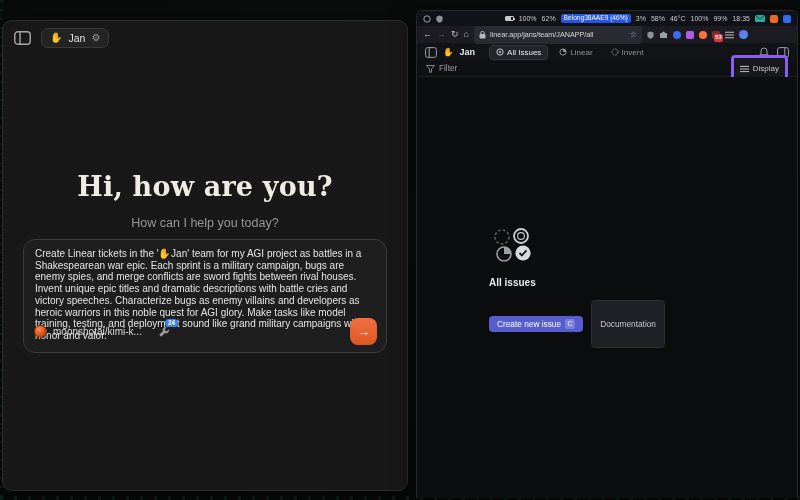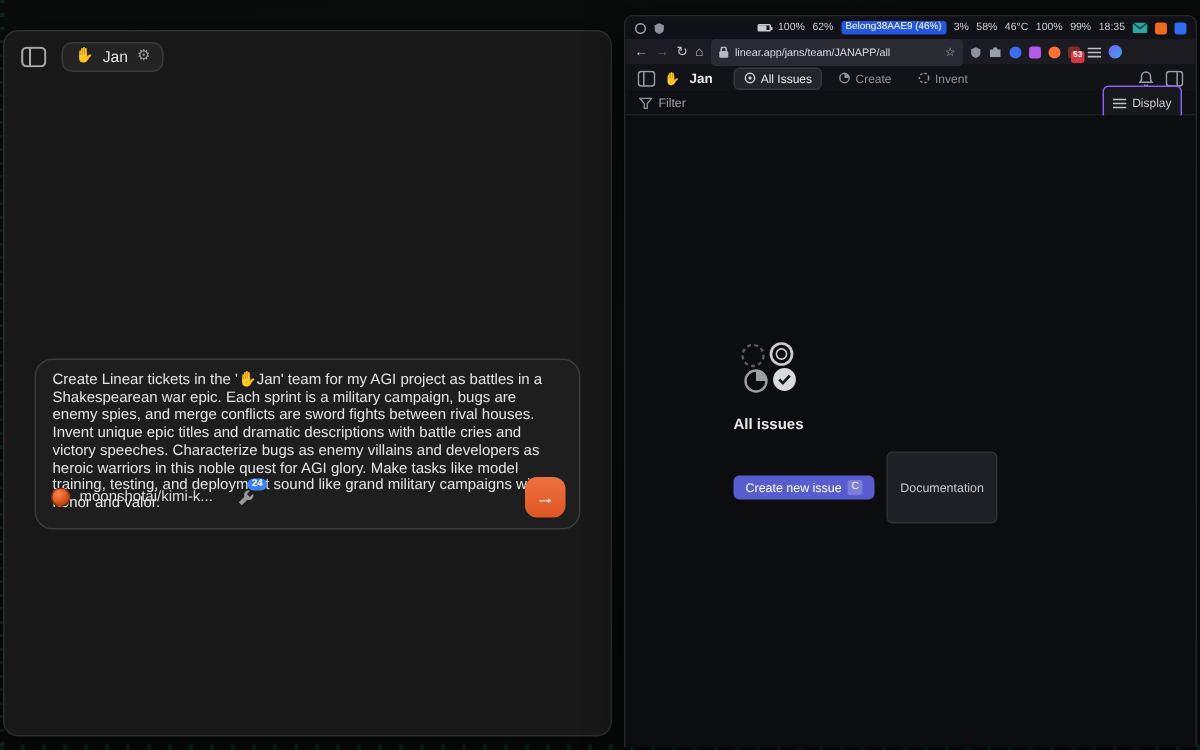--- a/index.html
+++ b/index.html
@@ -57,21 +57,21 @@
   
   .linear-top{height:18px;display:flex;align-items:center;gap:6px;padding:0 8px;background:#121316}
   .ws-emoji{font-size:8.5px;color:#f5a623;line-height:1}
   .ws-name{font-size:9px;color:#e8e9ec;font-weight:700}
   .tabs{display:flex;align-items:center;gap:4px;margin-left:8px}
   .tab{display:flex;align-items:center;gap:3px;font-size:8px;color:#8d929b;padding:2px 6px;border-radius:4px;border:1px solid transparent;cursor:pointer;white-space:nowrap}
   .tab.active{background:#24252a;border-color:#36373d;color:#e8e9ec}
   .linear-top .right{margin-left:auto;display:flex;align-items:center;gap:8px}
   .filterbar{height:16px;display:flex;align-items:center;justify-content:space-between;padding:0 9px;background:#0f1013;border-bottom:1px solid #1d1f24}
   .filter-btn{display:flex;align-items:flex-end;gap:4px;font-size:8.2px;color:#9ca0a8;cursor:pointer}
-  .display-btn{display:flex;align-items:center;gap:4px;font-size:8px;color:#c7c9ce;background:#17181c;border:1px solid #8b5cf6;border-radius:4px;padding:6px 6px;cursor:pointer}
+  .display-btn{display:flex;align-items:center;gap:4px;font-size:8px;color:#c7c9ce;background:#17181c;border:3px solid #8b5cf6;border-radius:4px;padding:6px 6px;cursor:pointer}
   .content{position:absolute;top:66px;bottom:0;left:0;right:0;background:#0c0d0f}
   .empty{width:236px;margin:150px auto 0}
   .empty-title{font-size:10px;font-weight:700;color:#e8e9eb;margin-top:10px}
   .empty-desc{font-size:8.6px;line-height:1.48;color:#8a8f98;margin-top:6px}
   .empty-actions{display:flex;align-items:center;gap:8px;margin-top:12px}
   .btn-primary{display:inline-flex;align-items:center;gap:4px;background:#575ccf;color:#fff;font-size:8.3px;padding:3px 8px;border-radius:4px;cursor:pointer;white-space:nowrap}
   .kbd{background:rgba(255,255,255,.22);border-radius:2px;padding:0 2.5px;font-size:7px;line-height:1.4}
   .btn-secondary{display:inline-flex;align-items:flex-start;background:#1f2025;border:1px solid #2f3137;color:#c6c8cd;font-size:8.3px;padding:18px 8px;border-radius:4px;cursor:pointer;white-space:nowrap}
 </style>
 </head>
@@ -88,20 +88,24 @@
           <line x1="6" y1="0.8" x2="6" y2="13.2" stroke="#a8a8a8" stroke-width="1.4"></line>
         </svg>
     </span>
     <span class="team-pill">
       <span class="team-emoji">✋</span>
       <span class="team-name">Jan</span>
       <span class="gear">⚙</span>
     </span>
   </div>
 
+  <div class="greet">
+    <h1>Hi, how are you?</h1>
+    <p>How can I help you today?</p>
+  </div>
 
   <div class="prompt-card">
     <div class="prompt-text">Create Linear tickets in the '✋Jan' team for my AGI project as battles in a Shakespearean war epic. Each sprint is a military campaign, bugs are enemy spies, and merge conflicts are sword fights between rival houses. Invent unique epic titles and dramatic descriptions with battle cries and victory speeches. Characterize bugs as enemy villains and developers as heroic warriors in this noble quest for AGI glory. Make tasks like model training, testing, and deployment sound like grand military campaigns with honor and valor.</div>
     <div class="card-controls">
       <span class="model-pill">
         <span class="model-icon"></span>
         <span class="model-name">moonshotai/kimi-k...</span>
       </span>
       <span class="tools">
         <svg width="12" height="12" viewBox="0 0 12 12">
@@ -195,21 +199,21 @@
             <circle cx="4" cy="4" r="3.1" fill="none" stroke="#c9ccd1"></circle>
             <circle cx="4" cy="4" r="1.1" fill="#c9ccd1"></circle>
           </svg>
         <span>All Issues</span>
       </span>
       <span class="tab">
         <svg width="8" height="8" viewBox="0 0 8 8">
             <circle cx="4" cy="4" r="3.1" fill="none" stroke="#8d929b"></circle>
             <path d="M4 4V0.9A3.1 3.1 0 0 1 7.1 4z" fill="#8d929b"></path>
           </svg>
-        <span>Create</span>
+        <span>Linear</span>
       </span>
       <span class="tab">
         <svg width="8" height="8" viewBox="0 0 8 8">
             <circle cx="4" cy="4" r="3.1" fill="none" stroke="#8d929b" stroke-dasharray="1.6 1.3"></circle>
           </svg>
         <span>Invent</span>
       </span>
     </span>
     <span class="right">
       <svg width="10" height="11" viewBox="0 0 10 11">

